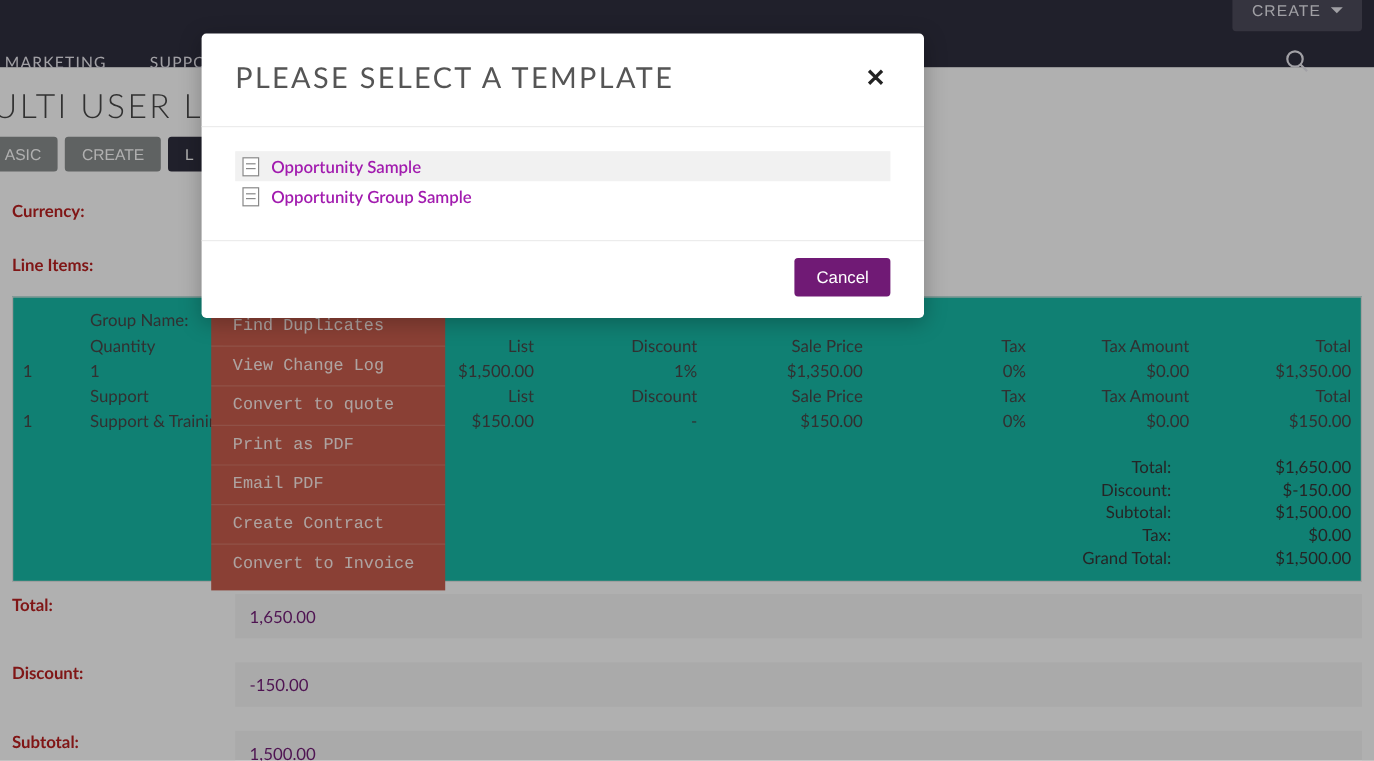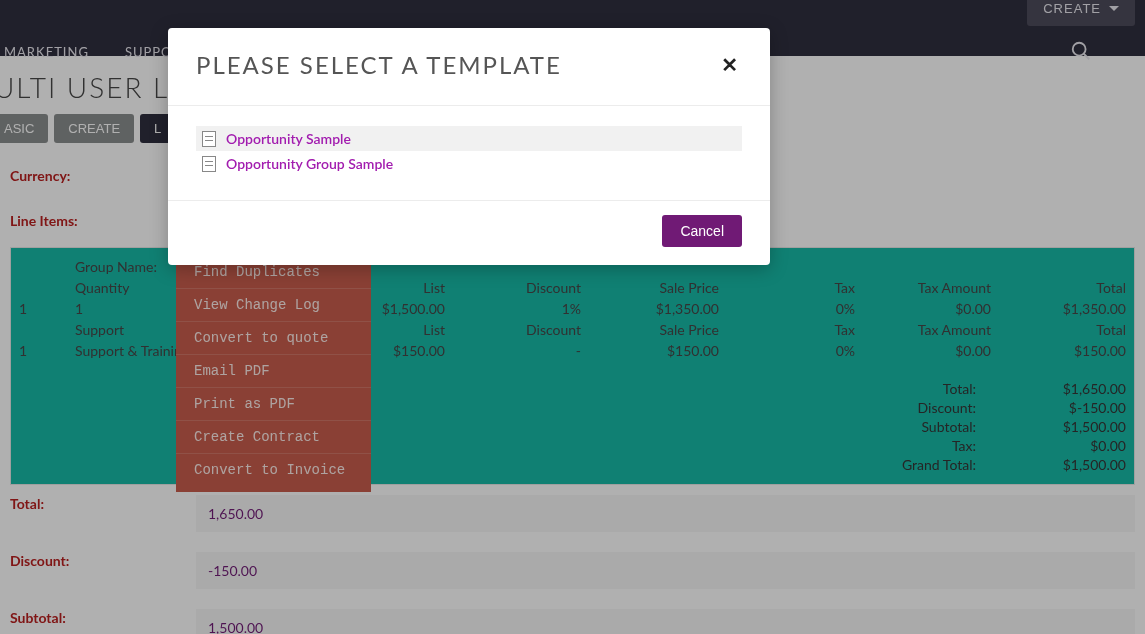--- a/index.html
+++ b/index.html
@@ -181,22 +181,22 @@
   <div class="field-row">
     <div class="field-label">Subtotal:</div>
     <div class="field-val">1,500.00</div>
   </div>
 </div>
 
 <div class="ctx-menu">
   <div class="ctx-item">Find Duplicates</div>
   <div class="ctx-item">View Change Log</div>
   <div class="ctx-item">Convert to quote</div>
+  <div class="ctx-item">Print as PDF</div>
   <div class="ctx-item">Email PDF</div>
-  <div class="ctx-item">Print as PDF</div>
   <div class="ctx-item">Create Contract</div>
   <div class="ctx-item">Convert to Invoice</div>
 </div>
 
 <div class="overlay"></div>
 <div class="modal">
   <div class="modal-head">
     <div class="modal-title">PLEASE SELECT A TEMPLATE</div>
     <div class="modal-close">✕</div>
   </div>

